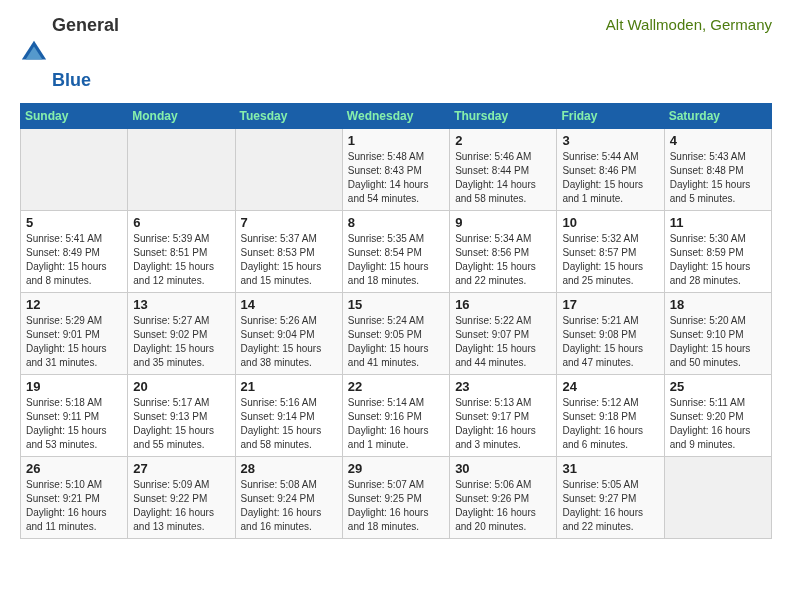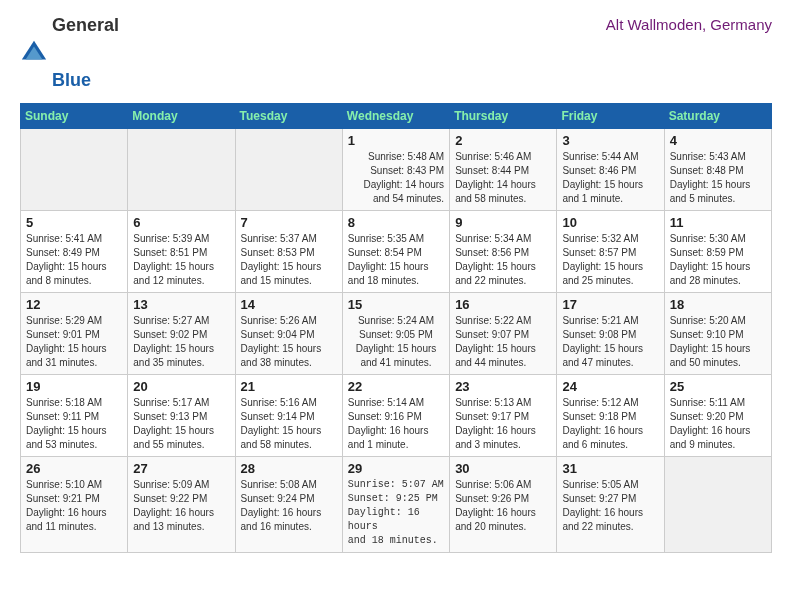--- a/index.html
+++ b/index.html
@@ -44,21 +44,21 @@
     .title-block {
       text-align: right;
     }
     .title-month {
       font-size: 36px;
       font-weight: bold;
       color: #222;
     }
     .title-location {
       font-size: 15px;
-      color: #701a75;
+      color: #4d7c0f;
     }
     table {
       width: 100%;
       border-collapse: collapse;
       table-layout: fixed;
     }
     thead th {
       background-color: #1a5fa8;
       color: #86efac;
       font-size: 12px;
@@ -126,21 +126,21 @@
       <th>Saturday</th>
     </tr>
   </thead>
   <tbody id="calendar-body">
   <tr>
         <td class="empty-cell"></td>
         <td class="empty-cell"></td>
         <td class="empty-cell"></td>
         <td>
           <span class="day-number">1</span>
-          <div class="day-info" style="white-space: pre-line; text-align: right;">Sunrise: 5:48 AM
+          <div class="day-info" style="white-space: pre-line;">Sunrise: 5:48 AM
 Sunset: 8:43 PM
 Daylight: 14 hours
 and 54 minutes.</div>
         </td>
         <td>
           <span class="day-number">2</span>
           <div class="day-info" style="white-space: pre-line;">Sunrise: 5:46 AM
 Sunset: 8:44 PM
 Daylight: 14 hours
 and 58 minutes.</div>
@@ -228,21 +228,21 @@
         </td>
         <td>
           <span class="day-number">14</span>
           <div class="day-info" style="white-space: pre-line;">Sunrise: 5:26 AM
 Sunset: 9:04 PM
 Daylight: 15 hours
 and 38 minutes.</div>
         </td>
         <td>
           <span class="day-number">15</span>
-          <div class="day-info" style="white-space: pre-line; text-align: center;">Sunrise: 5:24 AM
+          <div class="day-info" style="white-space: pre-line;">Sunrise: 5:24 AM
 Sunset: 9:05 PM
 Daylight: 15 hours
 and 41 minutes.</div>
         </td>
         <td>
           <span class="day-number">16</span>
           <div class="day-info" style="white-space: pre-line;">Sunrise: 5:22 AM
 Sunset: 9:07 PM
 Daylight: 15 hours
 and 44 minutes.</div>
@@ -330,21 +330,21 @@
         </td>
         <td>
           <span class="day-number">28</span>
           <div class="day-info" style="white-space: pre-line;">Sunrise: 5:08 AM
 Sunset: 9:24 PM
 Daylight: 16 hours
 and 16 minutes.</div>
         </td>
         <td>
           <span class="day-number">29</span>
-          <div class="day-info" style="white-space: pre-line; font-family: Liberation Mono, monospace;">Sunrise: 5:07 AM
+          <div class="day-info" style="white-space: pre-line;">Sunrise: 5:07 AM
 Sunset: 9:25 PM
 Daylight: 16 hours
 and 18 minutes.</div>
         </td>
         <td>
           <span class="day-number">30</span>
           <div class="day-info" style="white-space: pre-line;">Sunrise: 5:06 AM
 Sunset: 9:26 PM
 Daylight: 16 hours
 and 20 minutes.</div>

